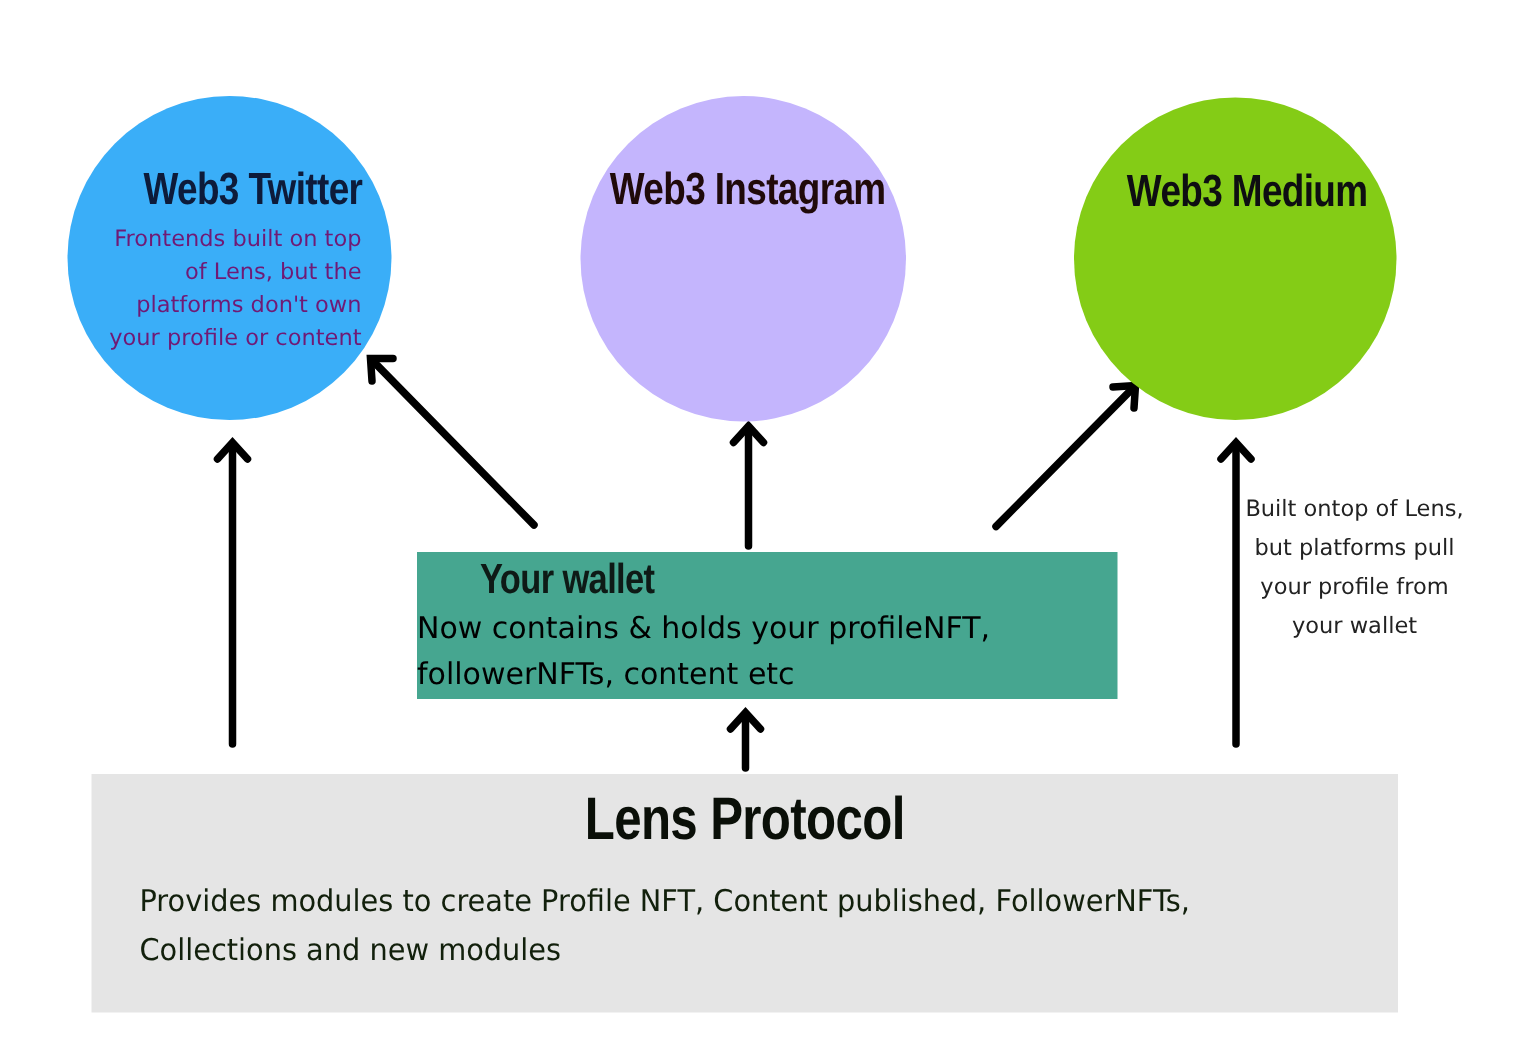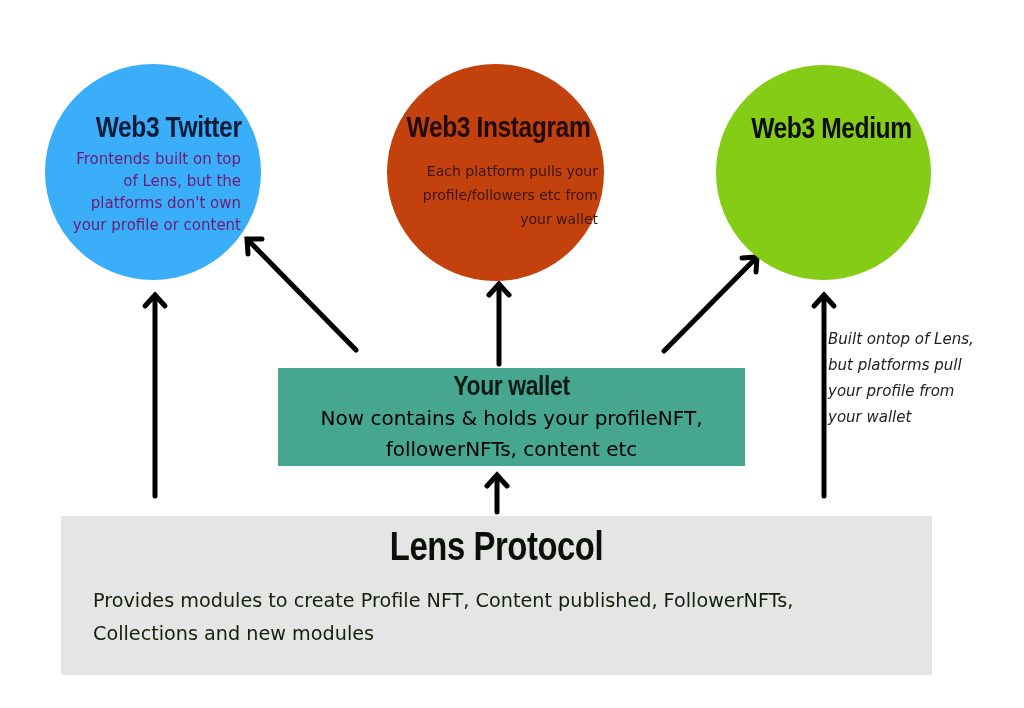--- a/index.html
+++ b/index.html
@@ -10,22 +10,22 @@
            transform: scaleX(0.82); display: block; white-space: nowrap; }
   .desc { display: block; color: #222; }
   #twitter { left: 45px; top: 64px; width: 216px; height: 216px; background: #3aaef8; }
   #twitter .title { position: absolute; left: 0; right: 0; top: 46px; font-size: 30px; color: #0d1b3a; }
   #twitter .desc { position: absolute; left: 20px; right: 20px; top: 84px; font-size: 15px; line-height: 22px; color: #701a75; }
   #instagram { left: 387px; top: 64px; width: 217px; height: 217px; background: #fb7485; }
   #instagram .title { position: absolute; left: 0; right: 0; top: 46px; font-size: 30px; color: #200a0a; }
   #instagram .desc { position: absolute; left: 6px; right: 6px; top: 95px; font-size: 14px; line-height: 24px; color: #3a1618; }
   #medium { left: 716px; top: 65px; width: 215px; height: 215px; background: #c6cdd7; }
   #medium .title { position: absolute; left: 0; right: 0; top: 46px; font-size: 30px; color: #0e0e12; }
-  .note { position: absolute; left: 828px; top: 326px; width: 150px; font-size: 15px; line-height: 26px; text-align: left; color: #222; font-style: italic; }
-  #wallet { position: absolute; left: 278px; top: 368px; width: 467px; height: 98px; background: #46a690; text-align: center; }
+  .note { position: absolute; left: 828px; top: 326px; width: 150px; font-size: 15px; line-height: 26px; text-align: center; color: #222; }
+  #wallet { position: absolute; left: 278px; top: 368px; width: 467px; height: 98px; background: #46a690; text-align: left; }
   #wallet .title { font-size: 28px; color: #0e1a16; margin-top: 1px; line-height: 34px; }
   #wallet .desc { font-size: 20px; line-height: 31px; color: #000000; }
   #lens { position: absolute; left: 61px; top: 516px; width: 871px; height: 159px; background: #7dd95a; }
   #lens .title { font-size: 40px; color: #0a0f08; text-align: center; margin-top: 6px; line-height: 48px; }
   #lens .desc { font-size: 20px; line-height: 33px; color: #12200c; margin-left: 32px; margin-top: 14px; transform: scaleX(0.96); transform-origin: left; }
   svg.arrows { position: absolute; left: 0; top: 0; }
 </style>
 </head>
 <body>
 
@@ -61,23 +61,22 @@
       <polyline points="814,306 824,295 834,306"></polyline>
     </g>
   </g>
 </svg>
 
 <div class="circle" id="twitter" style="background: rgb(58, 174, 248);">
   <span class="title">Web3 Twitter</span>
   <span class="desc">Frontends built on top of Lens, but the platforms don't own your profile or content</span>
 </div>
 
-<div class="circle" id="instagram" style="background: #c2410c;">
+<div class="circle" id="instagram" style="background: #c4b5fd;">
   <span class="title">Web3 Instagram</span>
-  <span class="desc">Each platform pulls your profile/followers etc from your wallet</span>
 </div>
 
 <div class="circle" id="medium" style="background: #84cc16;">
   <span class="title">Web3 Medium</span>
 </div>
 
 <div class="note">Built ontop of Lens, but platforms pull your profile from your wallet</div>
 
 <div id="wallet" style="background: rgb(70, 166, 144);">
   <span class="title">Your wallet</span>

